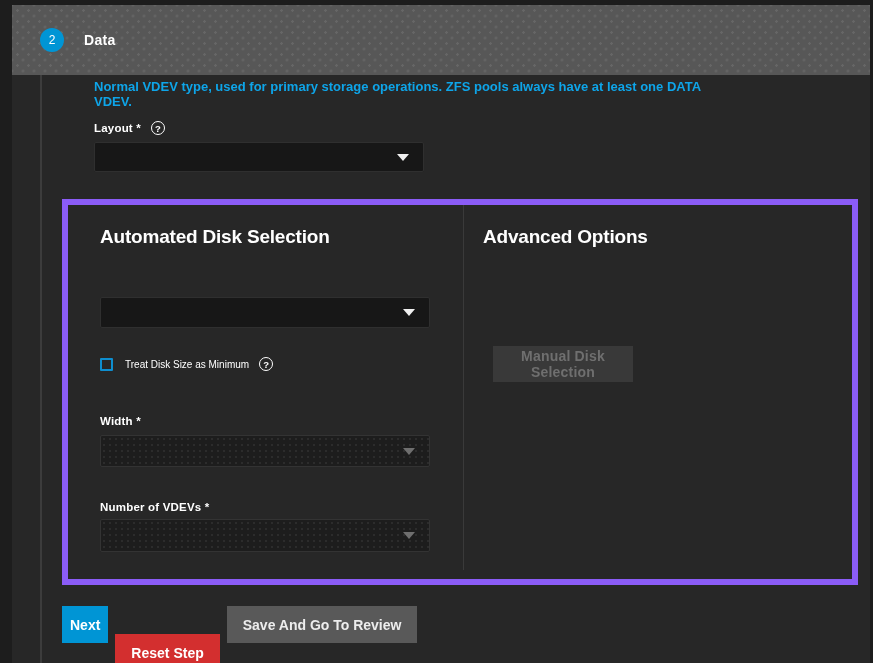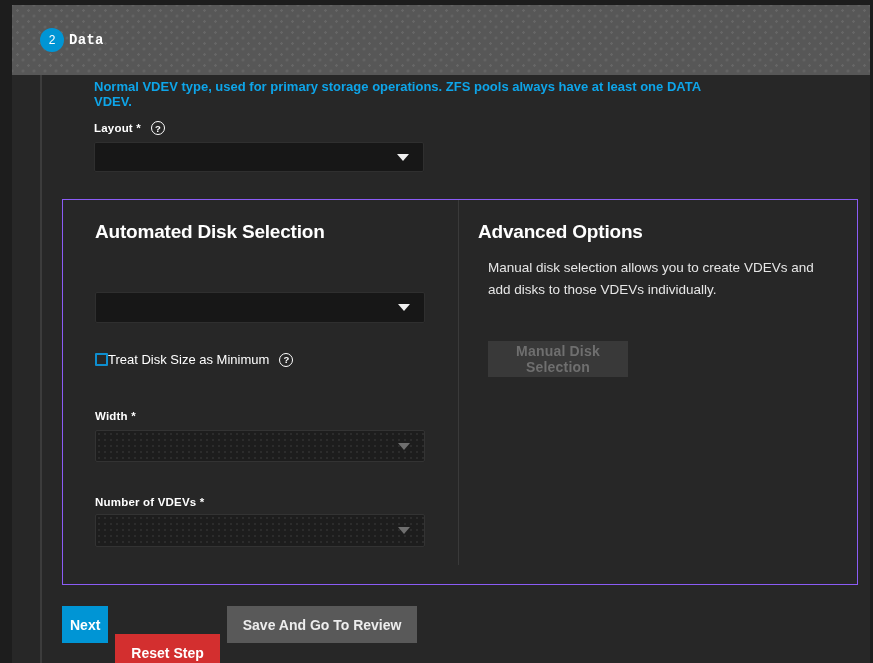--- a/index.html
+++ b/index.html
@@ -15,21 +15,21 @@
       radial-gradient(circle, #666 1.1px, transparent 1.5px) 0 0 / 11px 11px,
       radial-gradient(circle, #666 1.1px, transparent 1.5px) 5.5px 5.5px / 11px 11px,
       #575757;
     display:flex; align-items:center; cursor:pointer;
   }
   .step-circle {
     width:24px; height:24px; border-radius:50%; background:var(--accent,#0095d5);
     color:#fff; font-size:12px; display:flex; align-items:center; justify-content:center;
     margin-left:28px; flex:0 0 auto;
   }
-  .step-label { color:#fff; font-size:14px; font-weight:700; margin-left:5px; letter-spacing:.3px;font-family:Liberation Mono, monospace; }
+  .step-label { color:#fff; font-size:14px; font-weight:700; margin-left:20px; letter-spacing:.3px; }
 
   .stepper-line { position:absolute; left:28px; top:70px; width:2px; height:588px; background:#3c3c3c; }
 
   .intro { position:absolute; left:82px; top:74px; width:640px; color:#0ea5e9; font-size:13px;font-weight:bold; }
 
   .field-label { position:absolute; color:#fff; font-size:11.5px; font-weight:700; letter-spacing:.2px;
                  display:flex; align-items:center; }
 
   .help-icon {
     display:inline-flex; align-items:center; justify-content:center;
@@ -47,28 +47,28 @@
     border-top:7px solid #f0f0f0; margin-right:14px;
   }
   .select.disabled {
     background:
       radial-gradient(circle, #2c2c2c 0.9px, transparent 1.3px) 0 0 / 6px 6px,
       #1d1d1d;
     border-color:#333; cursor:default;
   }
   .select.disabled .chevron { border-top-color:#6f6f6f; }
 
-  .card { position:absolute; left:50px; top:194px; width:796px; height:386px; border:1px solid #8b5cf6; }
+  .card { position:absolute; left:50px; top:194px; width:796px; height:386px; border:6px solid #8b5cf6; }
   .card-divider { position:absolute; left:395px; top:0; width:1px; height:365px; background:#3a3a3a; }
 
   .section-title { position:absolute; color:#fff; font-size:19px; font-weight:700; letter-spacing:-.2px; }
 
   .checkbox-row { position:absolute; left:32px; top:152px; display:flex; align-items:center; cursor:pointer; }
   .checkbox { width:13px; height:13px; border:2px solid #0e8ecf; border-radius:1px; background:transparent; }
-  .checkbox-label { color:#fff; font-size:13px; }
+  .checkbox-label { color:#fff; font-size:10px; margin-left:12px; }
 
   .adv-desc { position:absolute; left:425px; top:57px; width:348px; color:#e6e6e6;
               font-size:13.5px; line-height:1.65; }
 
   .btn { border:none; border-radius:0; font-family:"Liberation Sans", sans-serif;
          font-size:14px; font-weight:700; height:37px; cursor:pointer; }
   .btn-disabled { position:absolute; left:425px; top:141px; width:140px; height:36px;
                   background:#393939; color:#6f6f6f; font-size:14px; font-weight:700;
                   border:none; cursor:default; letter-spacing:.2px; }
 
@@ -123,21 +123,20 @@
       <span class="chevron"></span>
     </div>
 
     <div class="field-label" style="left:32px; top:296px;">Number of VDEVs *</div>
     <div class="select disabled" style="left:32px; top:314px; height:33px;">
       <span class="value"></span>
       <span class="chevron"></span>
     </div>
 
     <div class="section-title" style="left:415px; top:21px;">Advanced Options</div>
-    <div class="adv-desc">Manual disk selection allows you to create VDEVs and add disks to those VDEVs individually.</div>
     <button class="btn-disabled" disabled="">Manual Disk Selection</button>
   </div>
 
   <div class="actions">
     <button class="btn btn-blue">Next</button>
     <button class="btn btn-red">Reset Step</button>
     <button class="btn btn-gray">Save And Go To Review</button>
   </div>
 
 </div>

